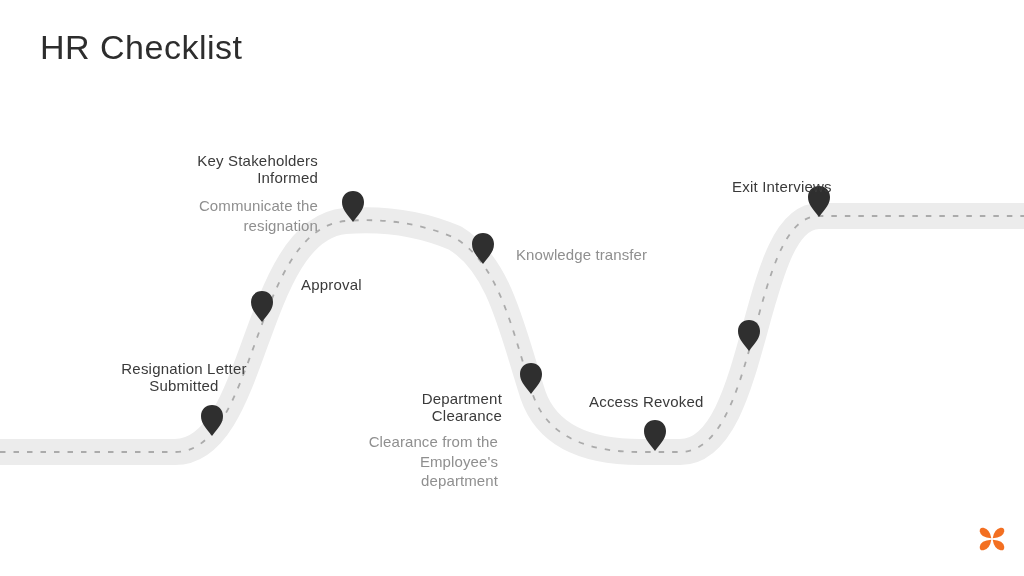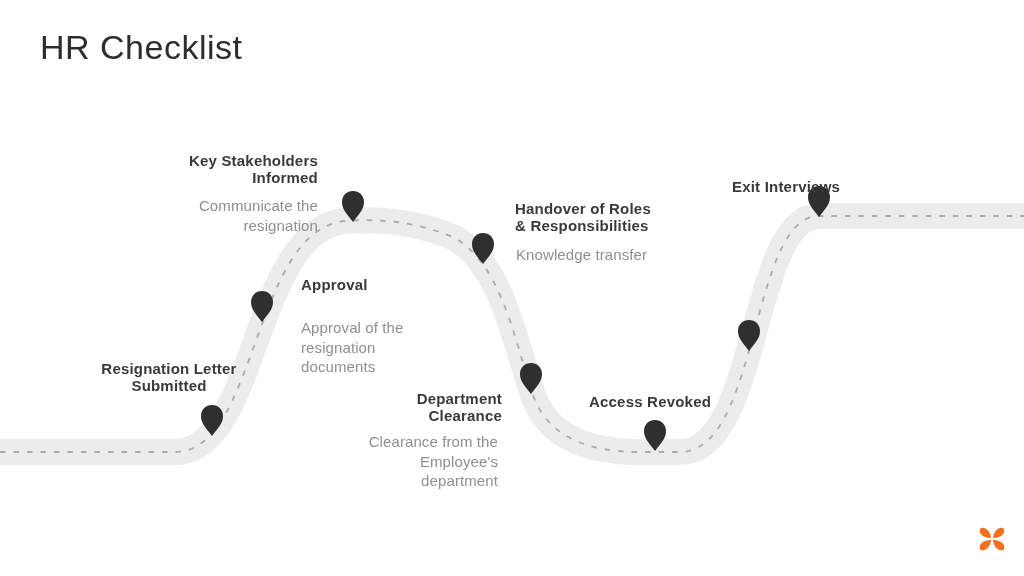--- a/index.html
+++ b/index.html
@@ -6,21 +6,21 @@
   body { width:1024px; height:576px; overflow:hidden;
          font-family:"Liberation Sans", sans-serif; }
   .slide { position:relative; width:1024px; height:501px; background:#ffffff; }
 
   .slide-title { position:absolute; left:40px; top:28px;
                  font-size:34px; font-weight:500; color:#2d2d2d;
                  letter-spacing:0.5px; }
 
   .road-svg { position:absolute; left:0; top:0; width:1024px; height:576px; }
 
-  .ms-label { position:absolute; font-size:15px; font-weight:700; color:#3a3a3a;
+  .ms-label { position:absolute; font-size:15px; font-weight:400; color:#3a3a3a;
               line-height:1.16; letter-spacing:0.2px; white-space:pre-line; }
   .ms-sub   { position:absolute; font-size:15px; font-weight:400; color:#8f8f8f;
               line-height:1.3; letter-spacing:0.1px; white-space:pre-line; }
   .align-r  { text-align:right; }
   .align-c  { text-align:center; }
 
   .logo { position:absolute; left:975px; top:521px; width:34px; height:36px; }
 </style>
 </head>
 <body>
@@ -54,34 +54,30 @@
       <path transform="translate(262,322)" d="M0 0 C-7 -9 -11 -13 -11 -20 C-11 -26.5 -6.2 -31 0 -31 C6.2 -31 11 -26.5 11 -20 C11 -13 7 -9 0 0 Z"></path>
       <path transform="translate(353,222)" d="M0 0 C-7 -9 -11 -13 -11 -20 C-11 -26.5 -6.2 -31 0 -31 C6.2 -31 11 -26.5 11 -20 C11 -13 7 -9 0 0 Z"></path>
       <path transform="translate(483,264)" d="M0 0 C-7 -9 -11 -13 -11 -20 C-11 -26.5 -6.2 -31 0 -31 C6.2 -31 11 -26.5 11 -20 C11 -13 7 -9 0 0 Z"></path>
       <path transform="translate(531,394)" d="M0 0 C-7 -9 -11 -13 -11 -20 C-11 -26.5 -6.2 -31 0 -31 C6.2 -31 11 -26.5 11 -20 C11 -13 7 -9 0 0 Z"></path>
       <path transform="translate(655,451)" d="M0 0 C-7 -9 -11 -13 -11 -20 C-11 -26.5 -6.2 -31 0 -31 C6.2 -31 11 -26.5 11 -20 C11 -13 7 -9 0 0 Z"></path>
       <path transform="translate(749,351)" d="M0 0 C-7 -9 -11 -13 -11 -20 C-11 -26.5 -6.2 -31 0 -31 C6.2 -31 11 -26.5 11 -20 C11 -13 7 -9 0 0 Z"></path>
       <path transform="translate(819,217)" d="M0 0 C-7 -9 -11 -13 -11 -20 C-11 -26.5 -6.2 -31 0 -31 C6.2 -31 11 -26.5 11 -20 C11 -13 7 -9 0 0 Z"></path>
     </g>
   </svg>
 
-  <div class="ms-label align-c" style="left:96px; top:360px; width:146px;">Resignation Letter
+  <div class="ms-label align-c" style="left:111px; top:360px; width:146px;">Resignation Letter
 Submitted</div>
 
   <div class="ms-label" style="left:301px; top:276px;">Approval</div>
-  <div class="ms-sub" style="left:301px; top:318px; width:150px;">Approval of the resignation
-documents</div>
 
   <div class="ms-label align-r" style="left:150px; top:152px; width:168px;">Key Stakeholders
 Informed</div>
   <div class="ms-sub align-r" style="left:150px; top:196px; width:168px;">Communicate the
 resignation</div>
 
-  <div class="ms-label" style="left:515px; top:200px;">Handover of Roles
-&amp; Responsibilities</div>
   <div class="ms-sub" style="left:516px; top:245px; width:150px;">Knowledge transfer</div>
 
   <div class="ms-label align-r" style="left:356px; top:390px; width:146px;">Department
 Clearance</div>
   <div class="ms-sub align-r" style="left:348px; top:432px; width:150px;">Clearance from the
 Employee's department</div>
 
   <div class="ms-label" style="left:589px; top:393px;">Access Revoked</div>
 
 

